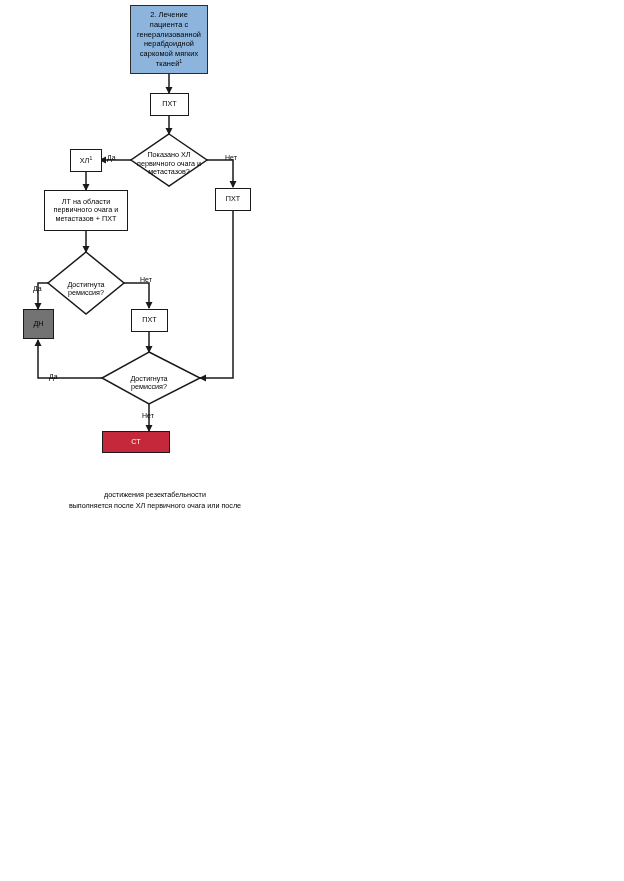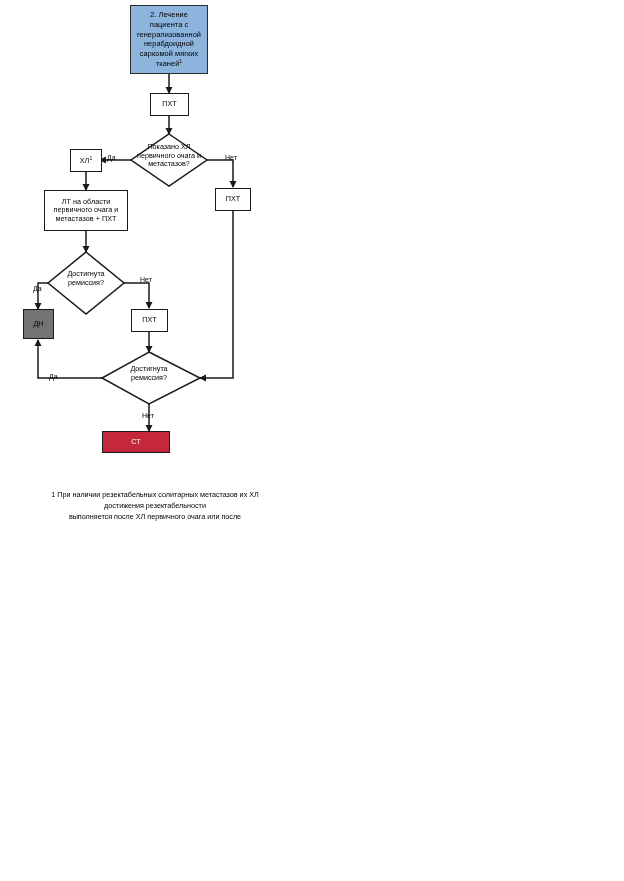--- a/index.html
+++ b/index.html
@@ -57,21 +57,21 @@
   .node-red .lbl { color: #ffffff; }
   .sup {
     font-size: 5px;
     vertical-align: super;
     line-height: 1;
   }
   
   .diamond-label {
     position: absolute;
     display: flex;
-    align-items: flex-start;
+    align-items: flex-end;
     justify-content: center;
     text-align: center;
     font-size: 7.2px;
     line-height: 1.2;
     z-index: 3;
     pointer-events: none;
   }
   
   .edge-label {
     position: absolute;
@@ -183,19 +183,15 @@
 </div>
 
 <div class="edge-label" style="left:107px; top:154px;">Да</div>
 <div class="edge-label" style="left:225px; top:154px;">Нет</div>
 <div class="edge-label" style="left:33px; top:285px;">Да</div>
 <div class="edge-label" style="left:140px; top:276px;">Нет</div>
 <div class="edge-label" style="left:49px; top:373px;">Да</div>
 <div class="edge-label" style="left:142px; top:412px;">Нет</div>
 
 <div id="footnote">
-  <div class="fn-first" style="text-align:center;">
-    <span>1</span>
-    <span>При наличии резектабельных солитарных метастазов их ХЛ</span>
-  </div>
   <div>достижения резектабельности</div>
   <div>выполняется после ХЛ первичного очага или после</div>
 </div>
 
 </body></html>

